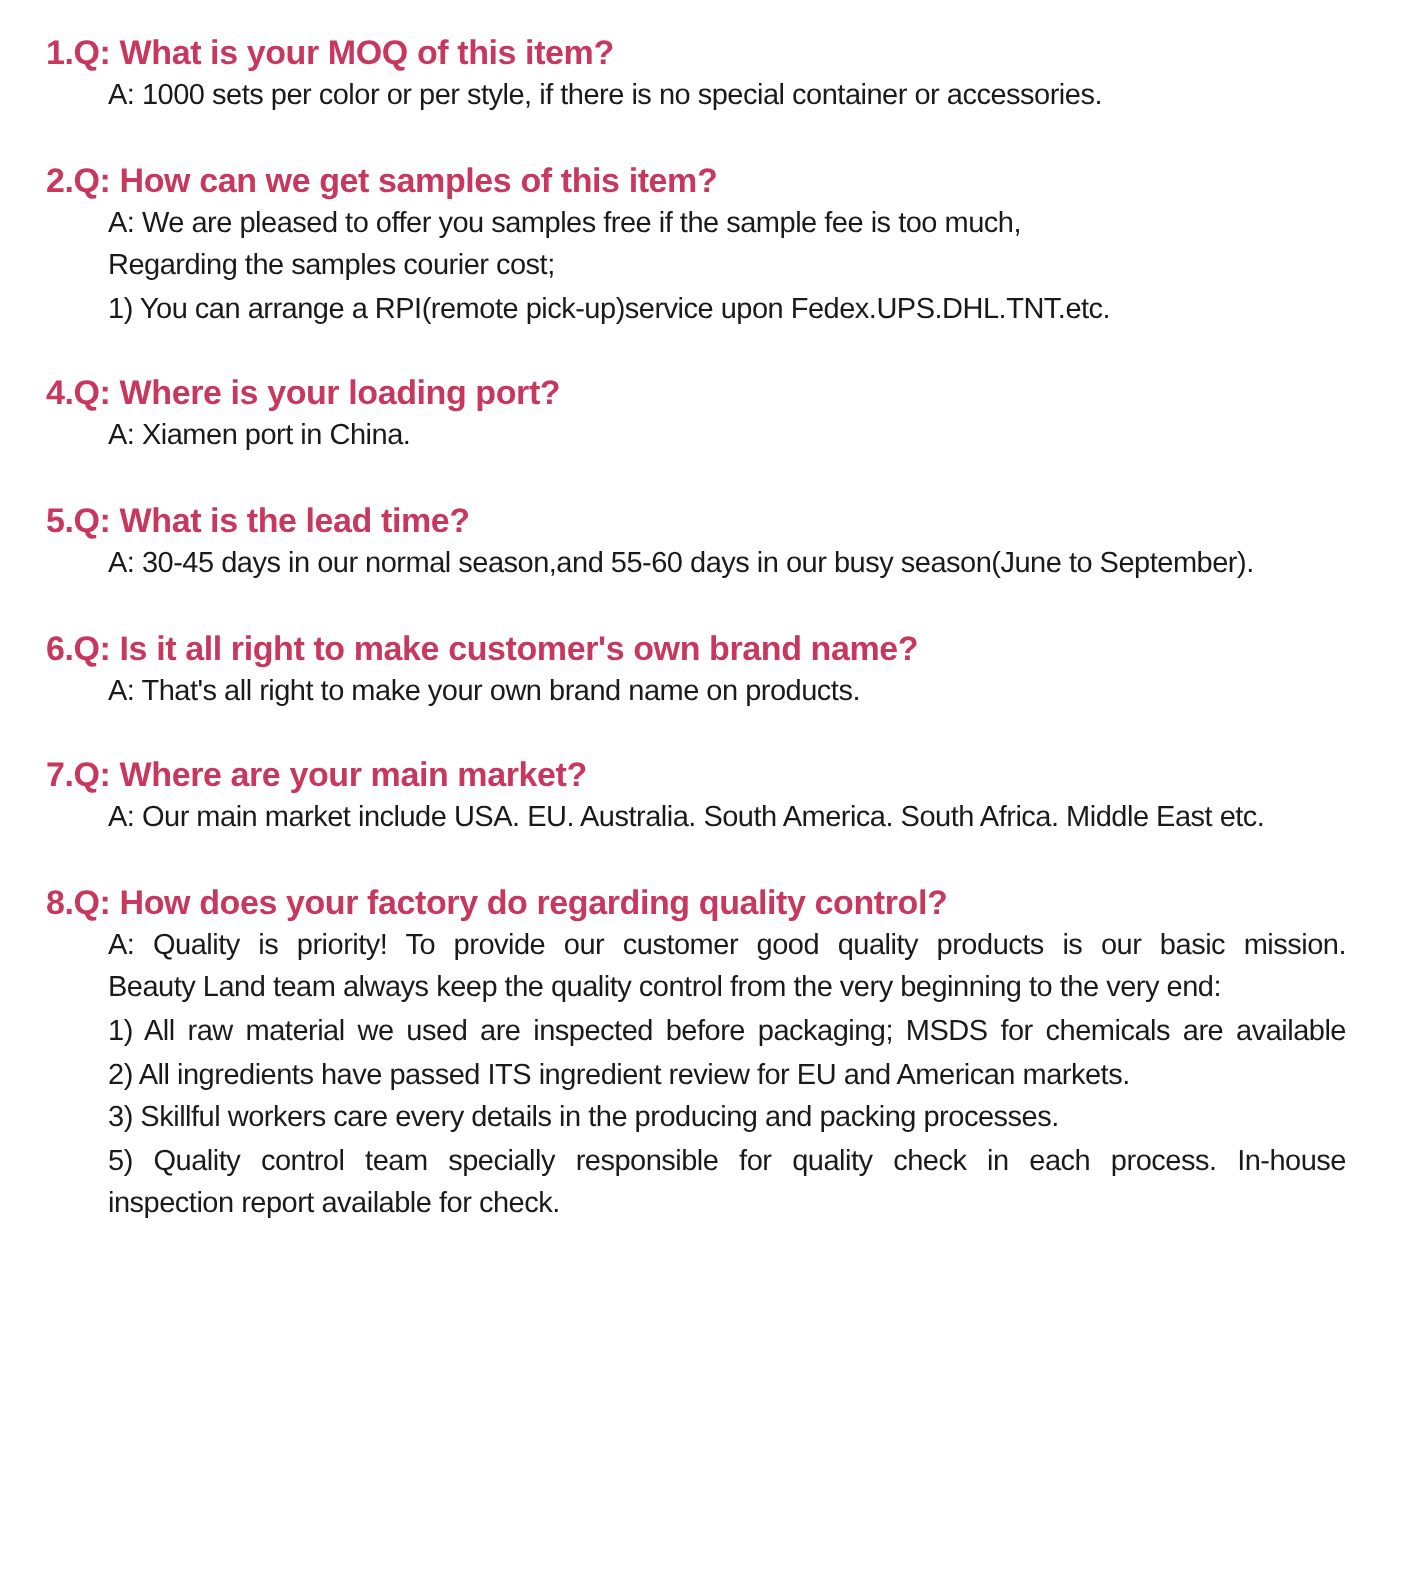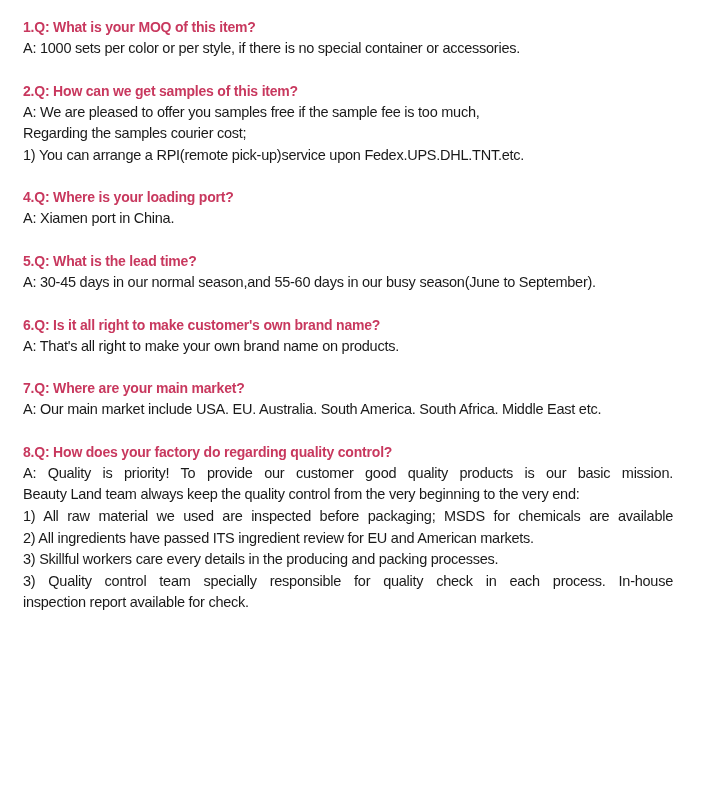--- a/index.html
+++ b/index.html
@@ -19,31 +19,32 @@
       left: 23px;
       top: 16px;
       width: 650px;
     }
     .qa {
       margin-bottom: 20px;
     }
     .q {
       color: #c8385e;
       font-weight: bold;
-      font-size: 14px;
+      font-size: 17px;
       line-height: 22px;
       letter-spacing: -0.2px;
       white-space: nowrap;
     }
     .a-line {
       color: #1a1a1a;
       font-size: 14.5px;
       line-height: 21.6px;
       letter-spacing: -0.25px;
       white-space: nowrap;
+      margin-left: 31px;
     }
     .a-line.justify {
       text-align: justify;
       text-align-last: justify;
       white-space: normal;
     }
   </style>
 </head>
 <body>
 
@@ -82,17 +83,17 @@
     <div class="a-line">A: Our main market include USA. EU. Australia. South America. South Africa. Middle East etc.</div>
   </div>
 
   <div class="qa">
     <div class="q">8.Q: How does your factory do regarding quality control?</div>
     <div class="a-line justify">A: Quality is priority! To provide our customer good quality products is our basic mission.</div>
     <div class="a-line">Beauty Land team always keep the quality control from the very beginning to the very end:</div>
     <div class="a-line justify">1)  All raw material we used are inspected before packaging; MSDS for chemicals are available</div>
     <div class="a-line">2)  All ingredients have passed ITS ingredient review for EU and American markets.</div>
     <div class="a-line">3)  Skillful workers care every details in the producing and packing processes.</div>
-    <div class="a-line justify">3)  Quality control team specially responsible for quality check in each process. In-house</div>
+    <div class="a-line justify">5)  Quality control team specially responsible for quality check in each process. In-house</div>
     <div class="a-line">inspection report available for check.</div>
   </div>
 
 </div>
 
 </body></html>

